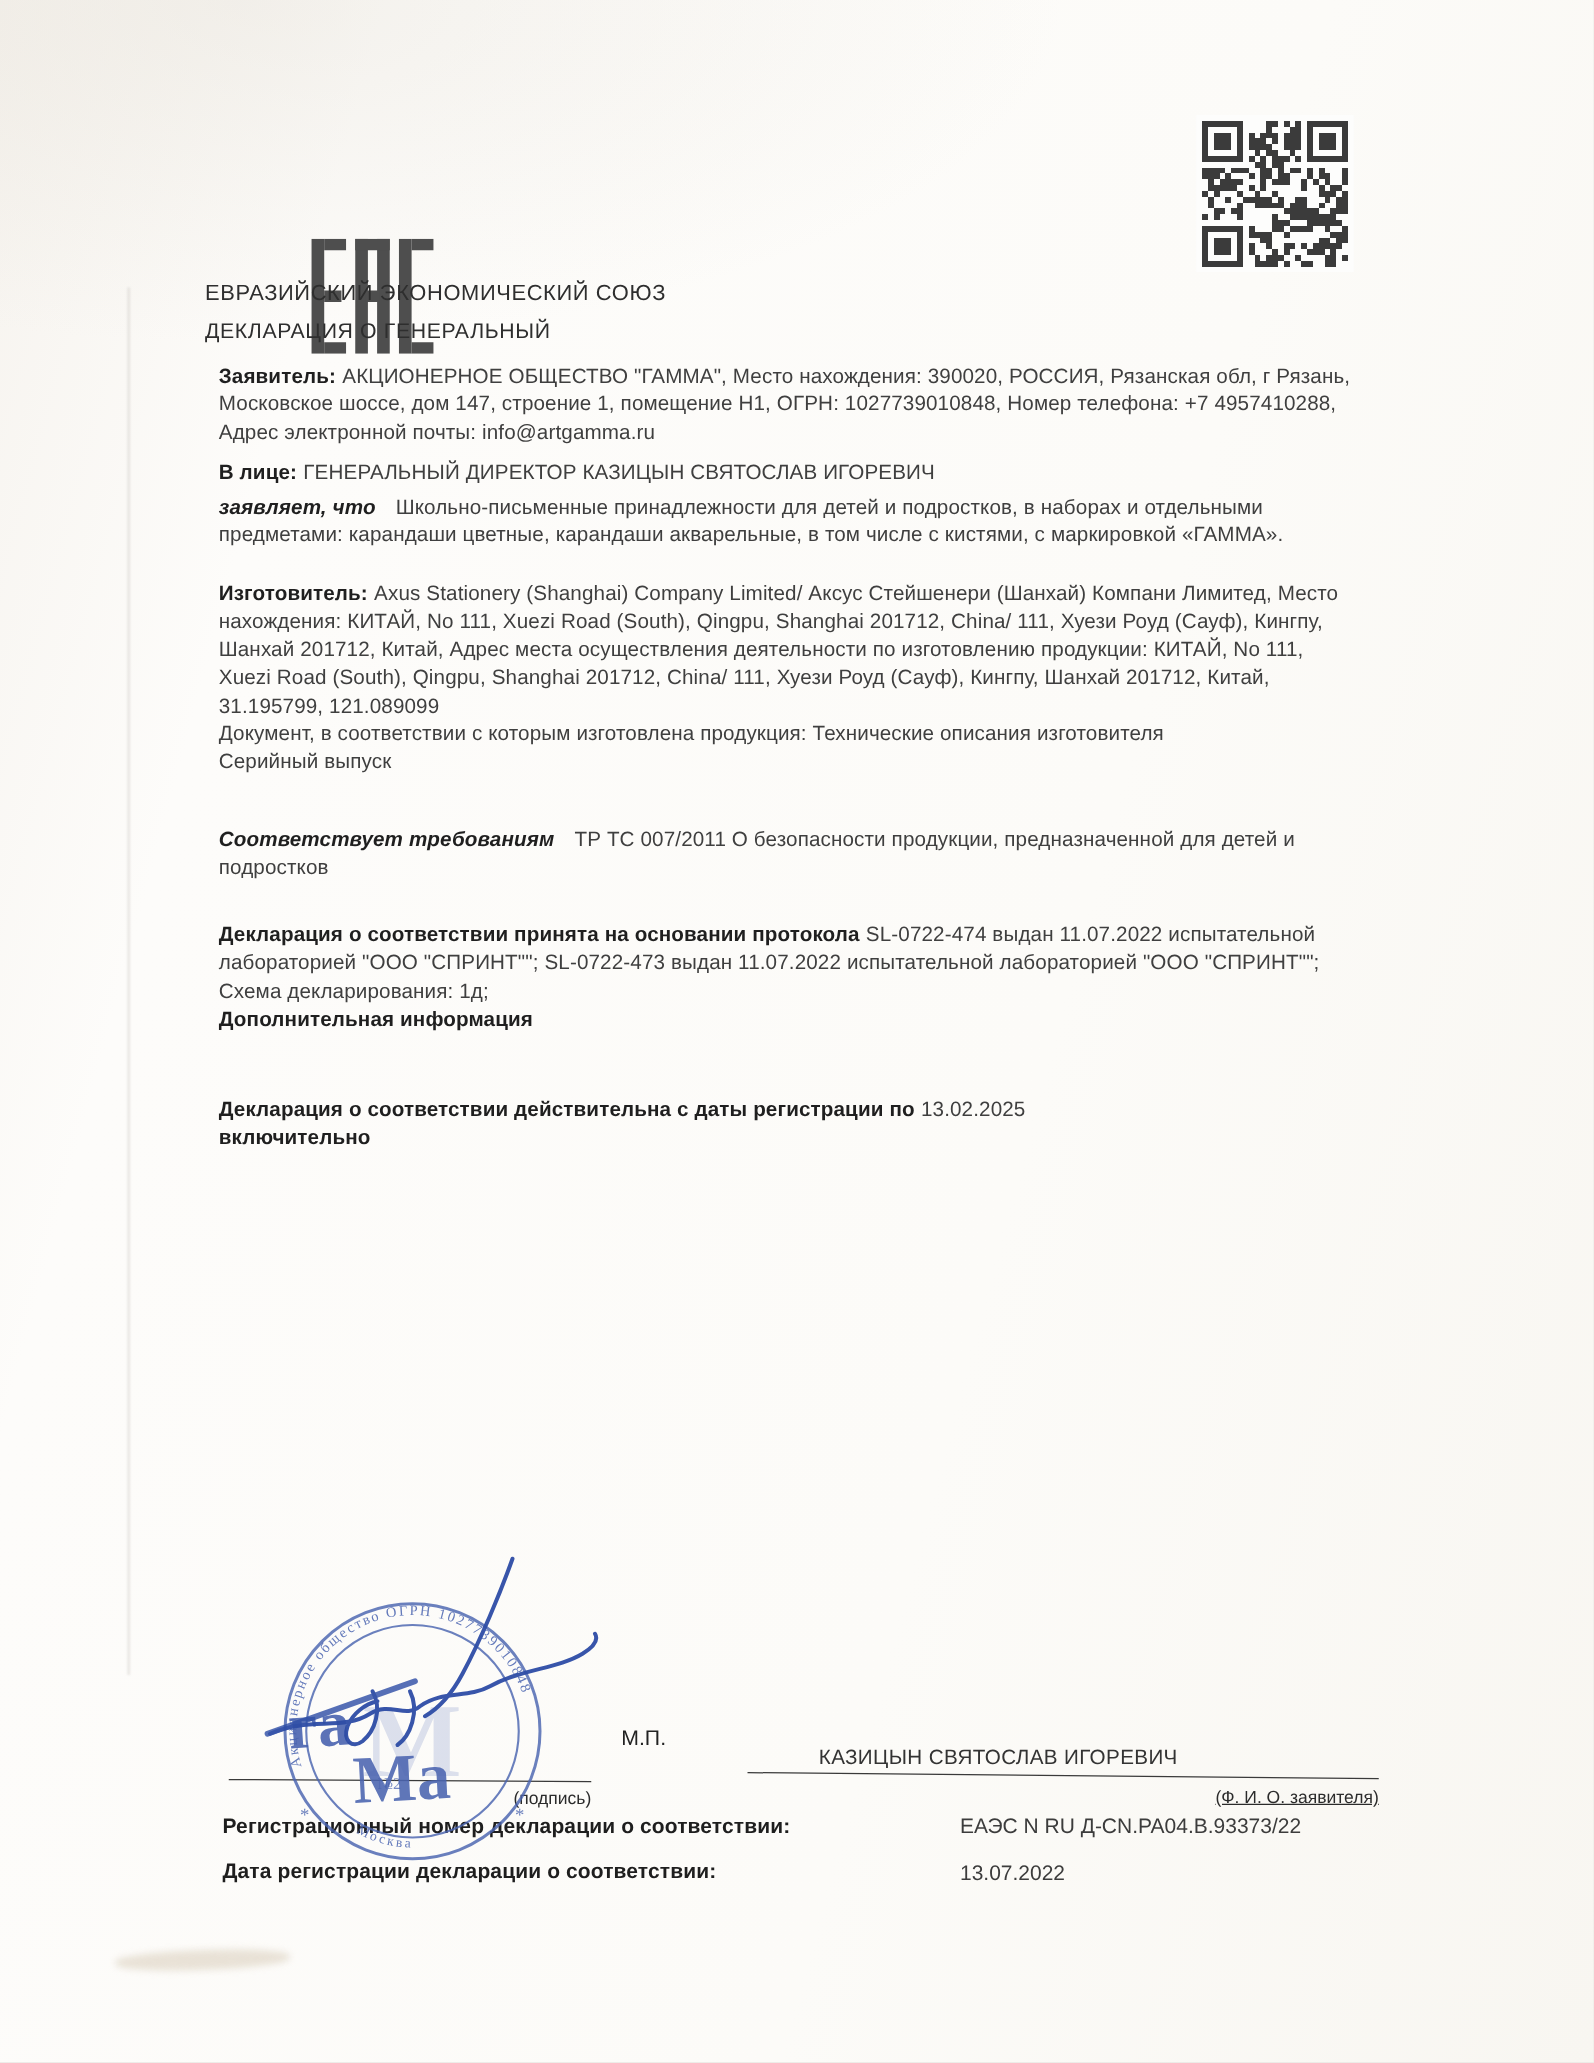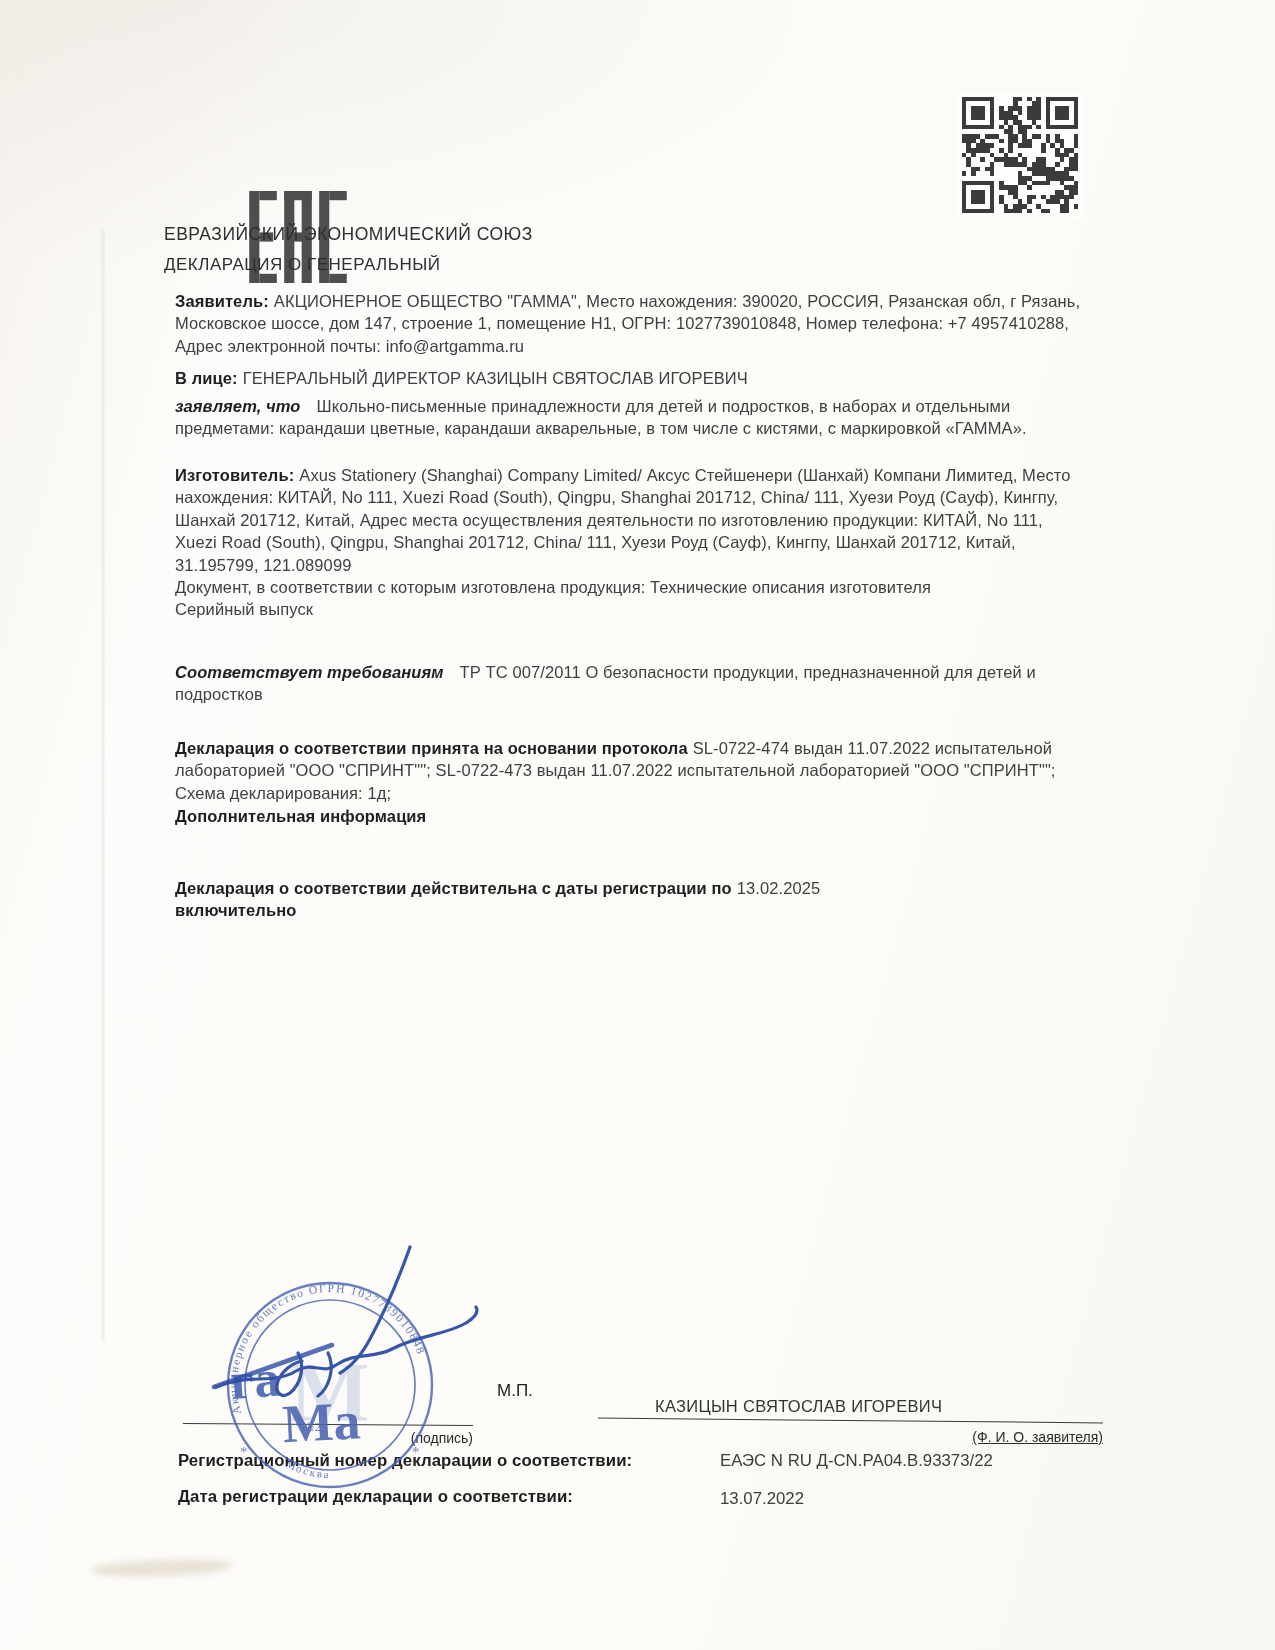--- a/index.html
+++ b/index.html
@@ -24,21 +24,21 @@
   }
   .para b{color:#1f1f1f;font-weight:700;margin-right:5px;}
   .para .gap-lg{margin-right:16px;font-style:italic;}
   .title{
     position:absolute;left:164px;width:940px;text-align:left;
     color:#2e2e2e;letter-spacing:.5px;font-size:17.5px;font-weight:400;
   }
   .caption{font-size:14px;color:#2b2b2b;text-align:right;}
   .sigline{position:absolute;border-top:1.6px solid #3a3a3a;}
   .reg-label{position:absolute;left:178px;width:600px;font-size:16.8px;font-weight:700;color:#1e1e1e;letter-spacing:.1px;}
-  .reg-value{position:absolute;left:720px;width:420px;font-size:16.8px;color:#3c3c3c;}
+  .reg-value{position:absolute;left:768px;width:420px;font-size:16.8px;color:#3c3c3c;}
   .mp{position:absolute;left:497px;top:1381px;font-size:17px;font-weight:400;color:#222;}
   .sig-name{position:absolute;left:608px;top:1397px;width:500px;font-size:16.5px;color:#333;letter-spacing:.3px;margin-left:47px;}
   .artifact{position:absolute;pointer-events:none;}
 </style>
 </head>
 <body>
 
 <div class="page">
 
   <div class="artifact" style="left:102px;top:230px;width:2px;height:1110px;background:rgba(160,155,145,.22);filter:blur(1px);"></div>

